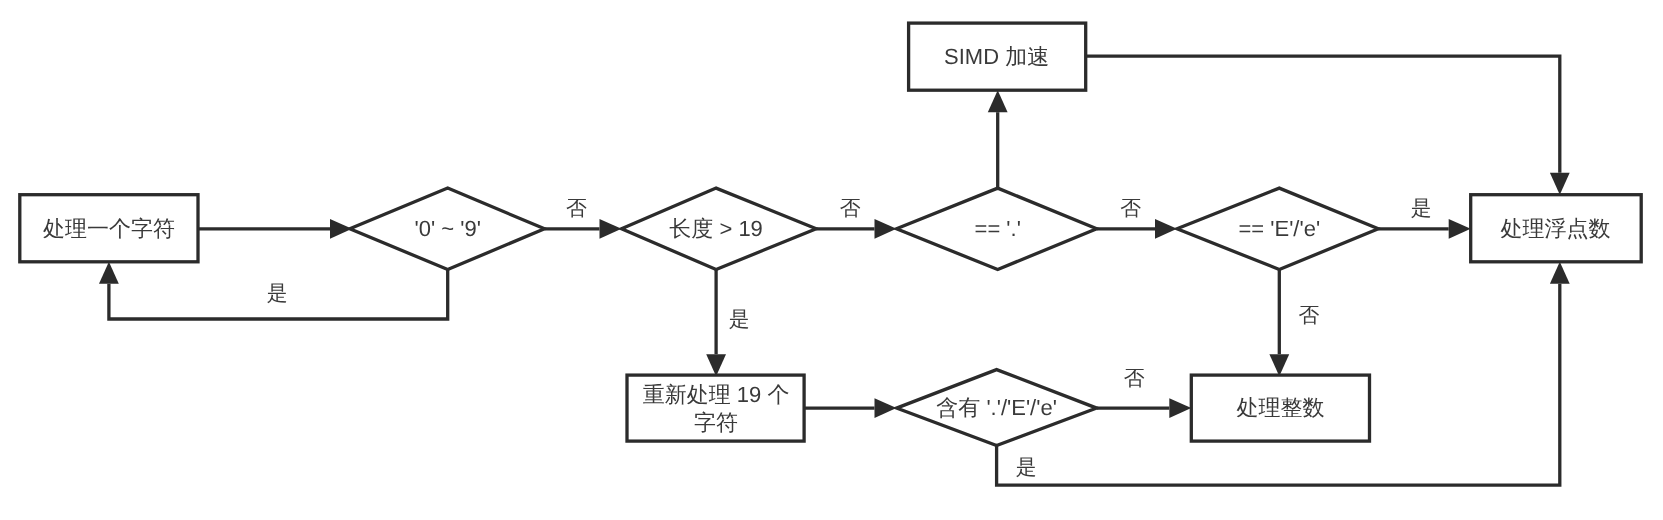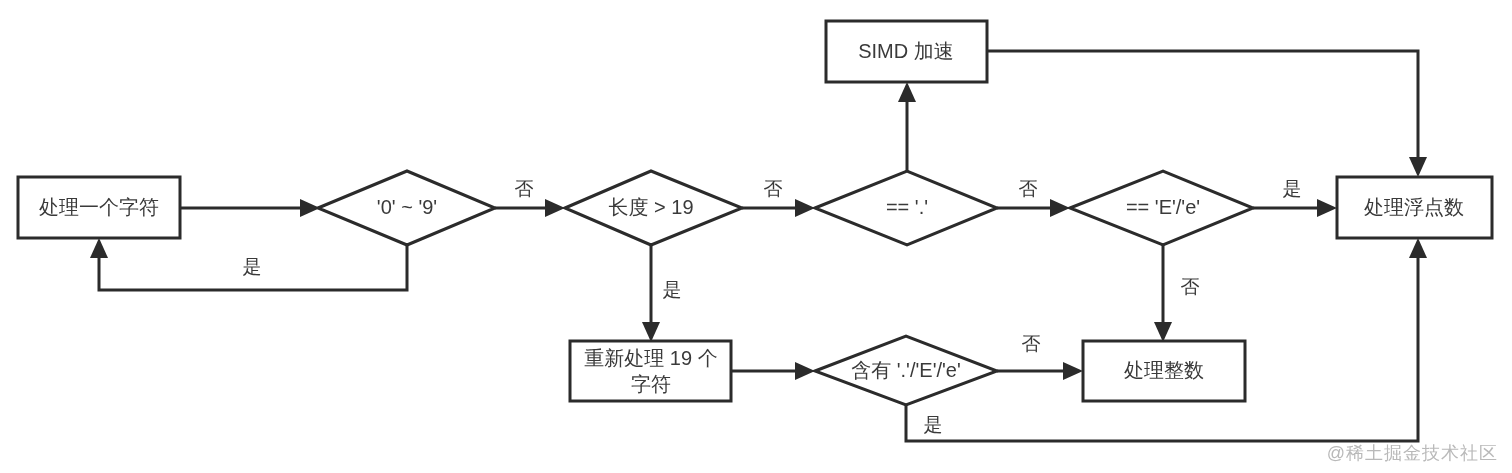--- a/index.html
+++ b/index.html
@@ -203,15 +203,14 @@
     <text class="edge-label" x="1292" y="190">是</text>
 
     <text class="edge-label" x="1190" y="288">否</text>
 
     <text class="edge-label" x="1031" y="345">否</text>
 
     <text class="edge-label" x="933" y="426">是</text>
 
   </svg>
 
-  <div class="watermark">@稀土掘金技术社区</div>
 
 </div>
 
 </body></html>

